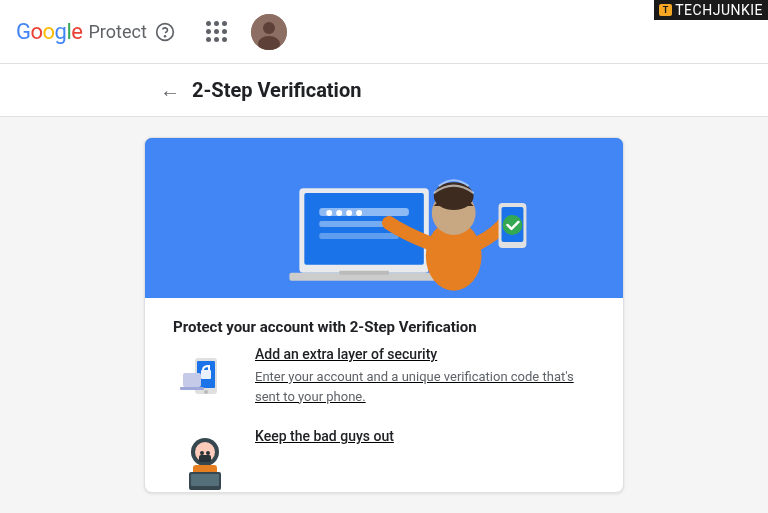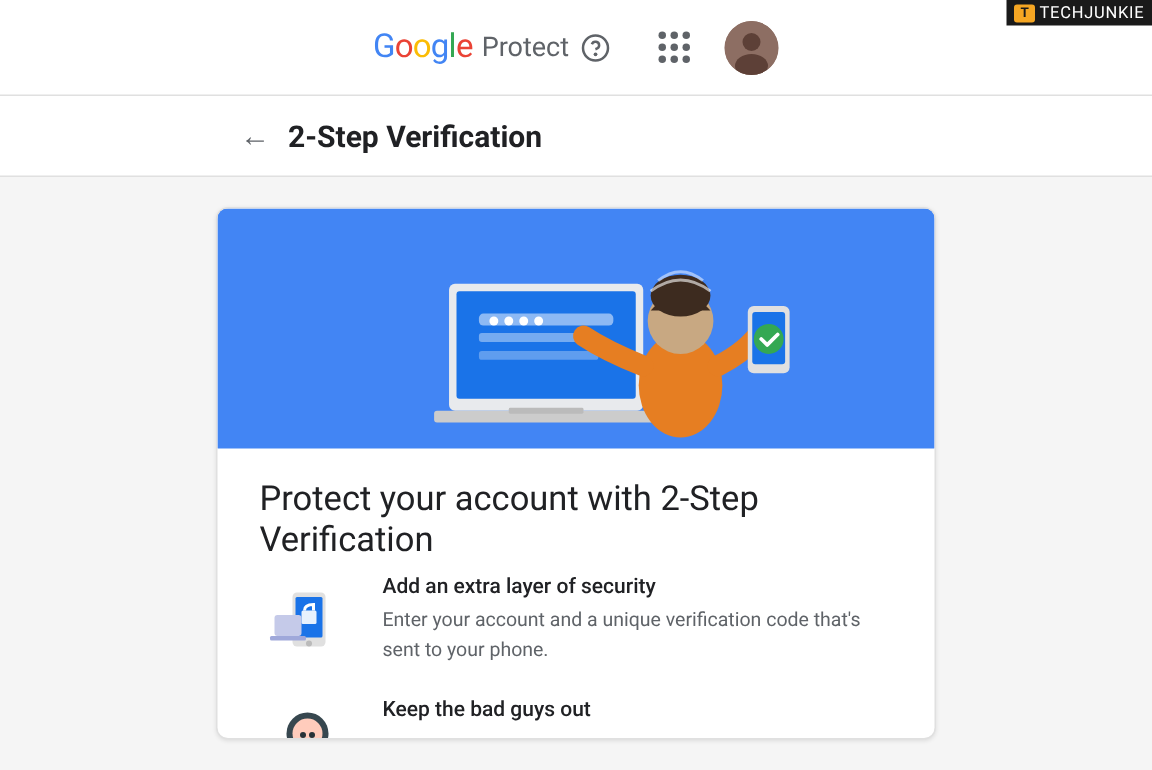--- a/index.html
+++ b/index.html
@@ -12,21 +12,21 @@
       flex-direction: column;
       overflow: hidden;
     }
 
     
     #top-bar {
       background: #fff;
       border-bottom: 1px solid #e0e0e0;
       display: flex;
       align-items: center;
-      justify-content: center;
+      justify-content: flex-start;
       padding: 0 16px;
       height: 64px;
       flex-shrink: 0;
     }
     #logo-area {
       display: flex;
       align-items: center;
       gap: 6px;
     }
     #google-logo {
@@ -144,23 +144,23 @@
     #hero-illustration {
       width: 100%;
       height: 100%;
     }
 
     
     #card-body {
       padding: 20px 28px 28px 28px;
     }
     #card-title {
-      font-size: 23px;
+      font-size: 15px;
       color: #202124;
-      font-weight: 400;
+      font-weight: 700;
       margin-bottom: 10px;
     }
     #card-description {
       font-size: 13px;
       color: #5f6368;
       line-height: 1.5;
       margin-bottom: 20px;
     }
     #learn-more-link {
       color: #1a73e8;
@@ -176,21 +176,21 @@
       margin-bottom: 18px;
     }
     .feature-icon {
       width: 64px;
       height: 64px;
       flex-shrink: 0;
       display: flex;
       align-items: center;
       justify-content: center;
     }
-    .feature-text { flex: 1; }
+    .feature-text { flex: 1; text-decoration: underline; }
     .feature-title {
       font-size: 14px;
       color: #202124;
       font-weight: 500;
       margin-bottom: 5px;
     }
     .feature-desc {
       font-size: 13px;
       color: #5f6368;
       line-height: 1.5;
@@ -207,21 +207,21 @@
       height: 5px;
       border-radius: 50%;
       background: #5f6368;
     }
   </style>
 </head>
 <body>
 
 <div id="techjunkie-badge">
   <span style="background:#f5a623;color:#1a1a1a;font-weight:bold;padding:1px 4px;border-radius:2px;font-size:9px;">T</span>
-  <span style="font-size:11px;letter-spacing:0.5px;">TECHJUNKIE</span>
+  <span style="font-size:14px;letter-spacing:0.5px;">TECHJUNKIE</span>
 </div>
 
 <div id="top-bar">
   <div id="logo-area">
     <span id="google-logo">
       <span class="g-blue">G</span><span class="g-red">o</span><span class="g-yellow">o</span><span class="g-blue">g</span><span class="g-green">l</span><span class="g-red">e</span>
     </span>
     <span id="account-text">Protect</span>
   </div>
   <div id="top-icons">

